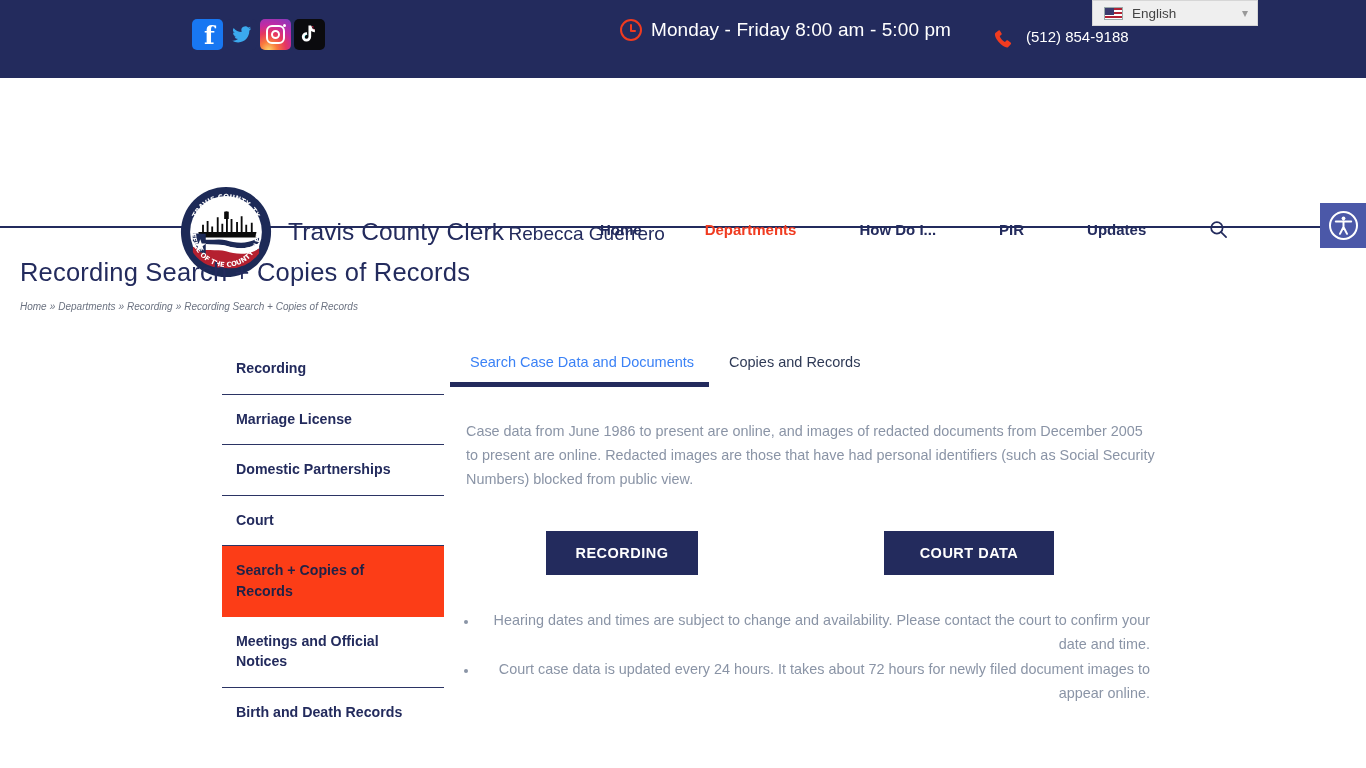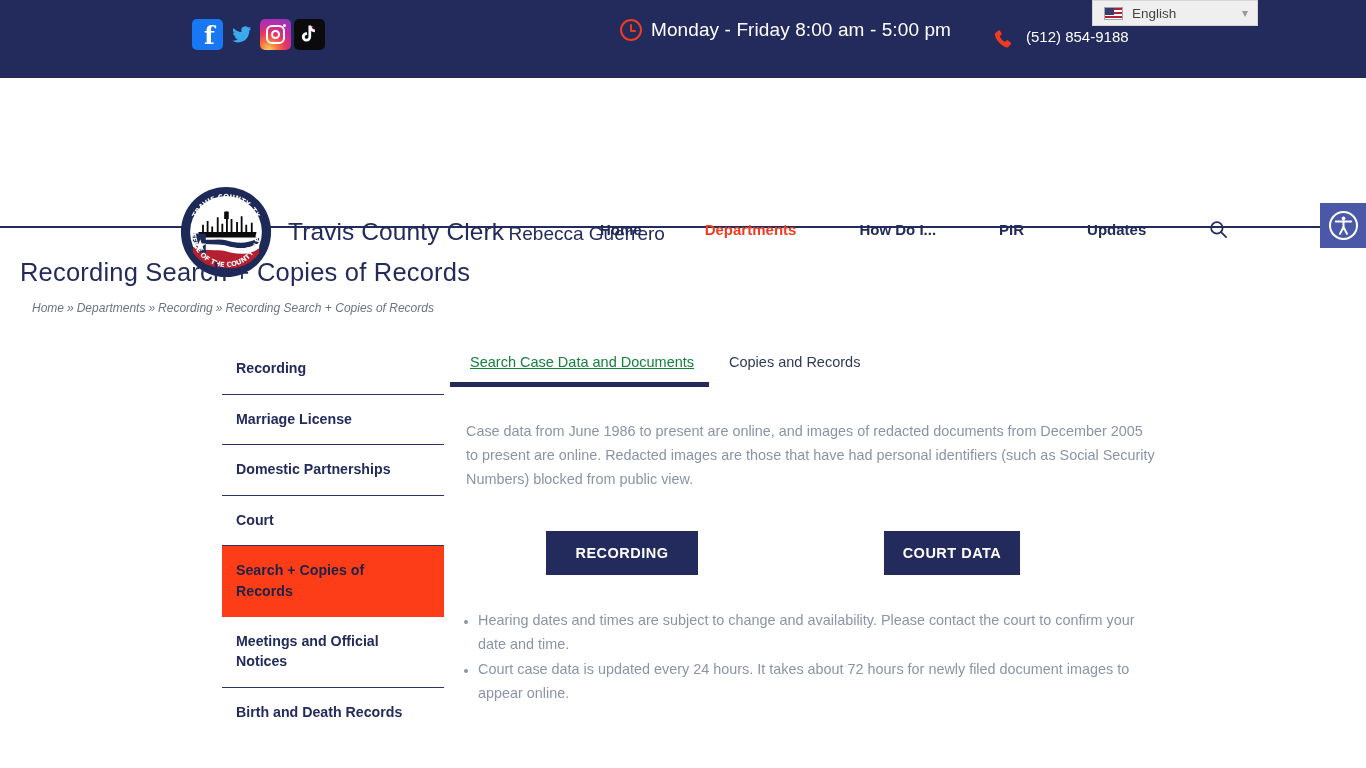--- a/index.html
+++ b/index.html
@@ -239,24 +239,23 @@
     left: 20px; top: 258px;
   }
   .pagetitle {
     font-size: 25.5px;
     color: #232b5d;
     font-weight: 400;
     letter-spacing: .2px;
   }
   .breadcrumb {
     margin-top: 14px;
-    font-size: 12px;
+    font-size: 10px;
     font-style: italic;
     color: #6b7280;
-    margin-left: 12px;
   }
   .breadcrumb a { color: #6b7280; text-decoration: none; cursor: pointer; }
   .breadcrumb .sep { margin: 0 3px; }
 
   
   .sidebar {
     position: absolute;
     left: 222px; top: 344px;
     width: 222px;
   }
@@ -291,28 +290,27 @@
   }
   .tab {
     font-size: 14.5px;
     color: #2f3a56;
     padding: 10px 0 12px 0;
     margin-right: 42px;
     cursor: pointer;
     white-space: nowrap;
   }
   .tab.active {
-    color: #15803d;
+    color: #3b82f6;
     border-bottom: 5px solid #232b5d;
     width: 259px;
     text-align: center;
     margin-right: 0;
     padding-left: 20px;
     padding-right: 22px;
-    text-decoration: underline;
   }
   .tab.second { margin-left: 20px; padding-top: 10px; }
 
   h2.sect {
     margin: 54px 0 0 0;
     font-size: 25px;
     font-weight: 400;
     color: #5a6478;
     letter-spacing: .2px;
   }
@@ -336,32 +334,33 @@
     font-weight: 700;
     letter-spacing: .5px;
     height: 44px;
     display: flex;
     align-items: center;
     justify-content: center;
     text-decoration: none;
     cursor: pointer;
   }
   .cta-1 { left: 96px; width: 152px; }
-  .cta-2 { left: 434px; width: 136px; }
+  .cta-2 { left: 434px; width: 170px; }
 
   ul.notes {
     margin: 33px 0 0 0;
     padding-left: 28px;
     width: 700px;
   }
   ul.notes li {
     font-size: 14.4px;
     line-height: 1.68;
     color: #8a94a6;
     margin-bottom: 1px;
+    text-align: right;
   }
   ul.notes li::marker { color: #8a94a6; font-size: 12px; }
 </style>
 </head>
 <body>
 
 <div class="topbar">
 
   <div class="social">
     <a class="sicon sicon-fb"></a>

